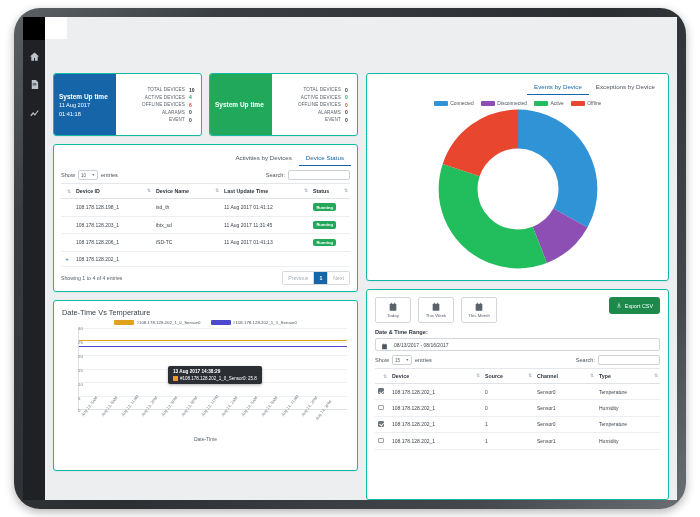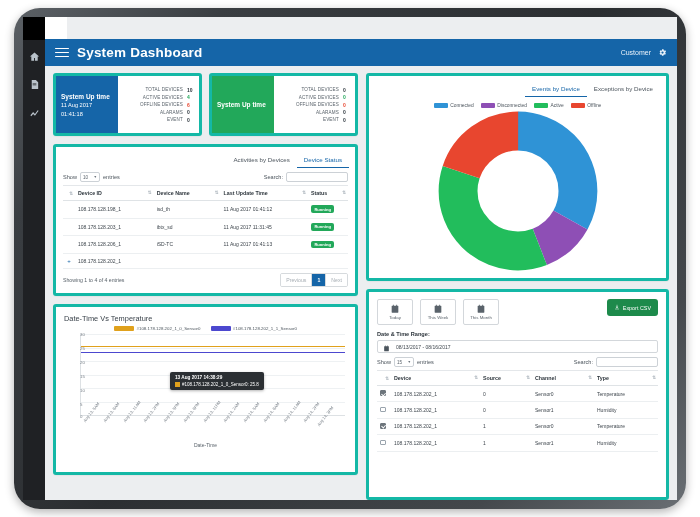--- a/index.html
+++ b/index.html
@@ -74,21 +74,21 @@
     position:absolute; left:22px; top:49px; width:632px; height:434px;
     padding:7px 8px 0 8px;
     display:flex; gap:8px;
   }
   .col { display:flex; flex-direction:column; gap:8px; }
   #col-left  { width:305px; }
   #col-right { width:303px; }
 
   .card {
     background:#fff;
-    border:3px solid #14b8a6;
+    border:1px solid #14b8a6;
     border-radius:3px;
     box-shadow:0 1px 1px rgba(0,0,0,.04);
   }
 
   
   #stat-row { display:flex; gap:7px; height:63px; }
   .stat-card { flex:1; display:flex; overflow:hidden; }
   .stat-left {
     width:62px; color:#fff; padding:6px 4px 4px 5px;
     display:flex; flex-direction:column; justify-content:center; gap:1px;
@@ -236,36 +236,20 @@
         </svg>
     </div>
     <div class="rail-icon">
       <svg viewBox="0 0 24 24">
           <path d="M3 18l6-7 4 4 6-8 2 1.4-8 10.6-4-4-4 5z"></path>
         </svg>
     </div>
   </div>
   <div id="notch"></div>
 
-  <div id="topbar">
-    <div id="hamburger">
-        <i></i>
-        <i></i>
-        <i></i>
-      </div>
-    <div id="app-title">System Dashboard</div>
-    <div id="topbar-right">
-      <span id="customer-label">Customer</span>
-      <span id="gear-icon">
-        <svg viewBox="0 0 24 24">
-            <path d="M19.4 13a7.6 7.6 0 000-2l2-1.6-2-3.4-2.4 1a7.4 7.4 0 00-1.7-1l-.4-2.6h-4l-.4 2.6a7.4 7.4 0 00-1.7 1l-2.4-1-2 3.4L6 11a7.6 7.6 0 000 2l-2 1.6 2 3.4 2.4-1a7.4 7.4 0 001.7 1l.4 2.6h4l.4-2.6a7.4 7.4 0 001.7-1l2.4 1 2-3.4zM12 15a3 3 0 113-3 3 3 0 01-3 3z"></path>
-          </svg>
-      </span>
-    </div>
-  </div>
 
   <div id="content">
 
     <div class="col" id="col-left">
 
       <div id="stat-row">
 
         <div class="card stat-card">
           <div class="stat-left blue">
             <div class="stat-uptime-title">System Up time</div>

